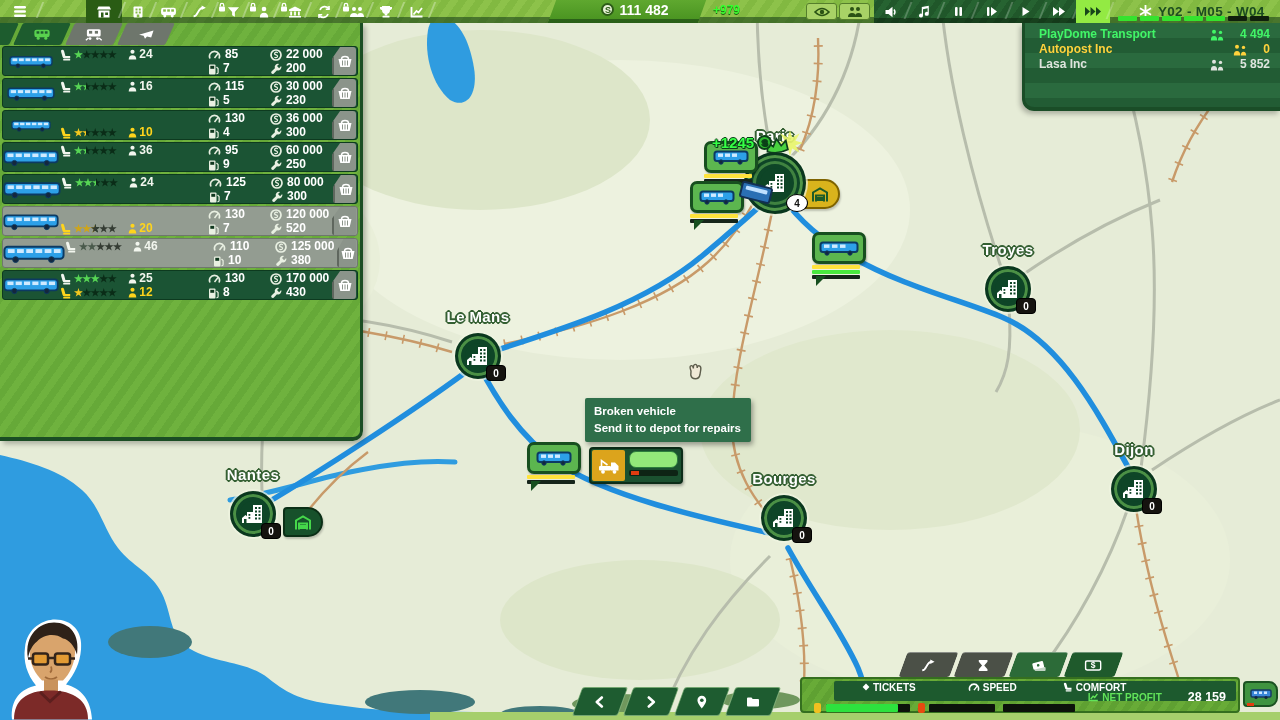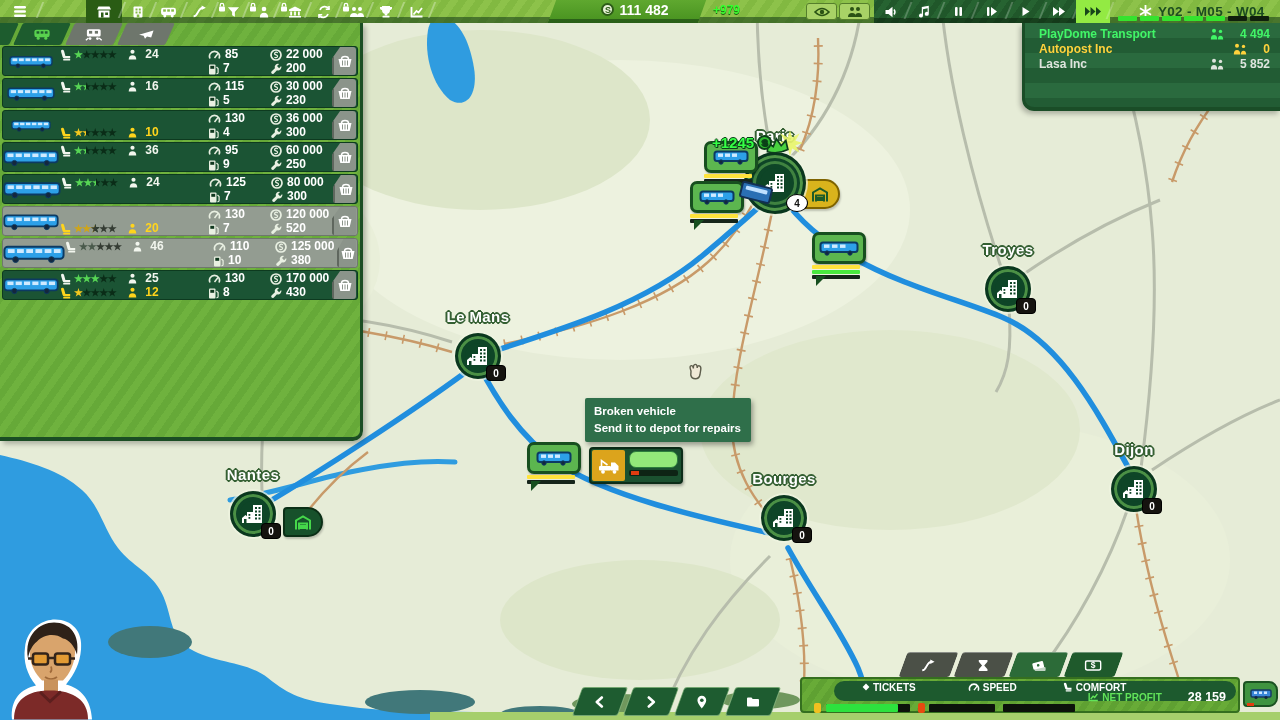--- a/index.html
+++ b/index.html
@@ -100,42 +100,42 @@
   #vlist{position:absolute;left:2px;top:23px;width:356px;display:flex;flex-direction:column;gap:2px}
   .vrow{position:relative;height:30px;background:#1b5434;border:1px solid #0d3a1f;border-radius:3px;box-sizing:border-box;
     display:flex;align-items:center;color:#fff}
   .vrow.disabled{background:#939c91;border-color:#6e776d}
   .vbus{width:72px;display:flex;align-items:center;justify-content:center}
   .vmid{flex:1;display:flex;align-items:center;height:28px}
   .vseats{width:148px;height:26px;display:flex;flex-direction:column;justify-content:space-between}
   .vline{height:12px;display:flex;align-items:center;gap:2px;font-size:12px;font-weight:bold}
   .vline.std{color:#f2f6ee}
   .vline.first{color:#ffd41c}
-  .vline .pv{margin-left:6px}
+  .vline .pv{}
   .vline .psn{margin-left:10px}
   .st{font-size:10px;line-height:10px;color:#0a2c17;letter-spacing:-.5px}
   .st.on{color:#57d655}
   .st.half{background:linear-gradient(90deg,#57d655 50%,#0a2c17 50%);-webkit-background-clip:text;background-clip:text;color:transparent}
   .st.y.on{color:#f5c81e}
   .st.y.half{background:linear-gradient(90deg,#f5c81e 50%,#0a2c17 50%);-webkit-background-clip:text;background-clip:text;color:transparent}
   .vrow.disabled .st{color:#343c33}
   .vrow.disabled .st.on{color:#4a5a4c}
   .vrow.disabled .st.y.on{color:#cfa51a}
   .vcol{width:62px;height:26px;display:flex;flex-direction:column;justify-content:space-between}
   .vcol.wide{flex:1}
   .vcell{height:12px;display:flex;align-items:center;gap:4px;font-size:12px;font-weight:bold;color:#fff}
   .vbuy{width:28px;height:28px;margin-right:1px;background:#8b948a;border-left:2px solid #5f675e;border-radius:2px 3px 3px 2px;
     clip-path:polygon(34% 0,100% 0,100% 100%,0 100%,0 42%);display:flex;align-items:center;justify-content:center;color:#fff}
 
   
   #leaderboard{position:absolute;right:0;top:23px;width:258px;height:88px;z-index:15;
     background:repeating-linear-gradient(#2a6a3e 0 15px,#225c34 15px 30px);
     border-left:3px solid #1a4d27;border-bottom:4px solid #1a4d27;border-radius:0 0 0 12px;box-shadow:-2px 3px 5px rgba(0,0,0,.25);padding-top:3px;box-sizing:border-box}
   .lb-row{height:15px;display:flex;align-items:center;justify-content:space-between;padding:0 10px 0 14px;font-size:12px;font-weight:bold}
-  .lb-val{display:flex;align-items:center;gap:16px}
+  .lb-val{display:flex;align-items:flex-end;gap:16px}
 
   
   #bottom-strip{position:absolute;left:430px;bottom:0;right:0;height:8px;background:#a6cf6c;z-index:14}
   #objective{position:absolute;left:55px;top:681px;width:318px;height:38px;background:rgba(14,62,92,.8);
     border-radius:0 12px 4px 0;display:flex;align-items:center;padding-left:45px;box-sizing:border-box;z-index:16;
     color:#fff;font-weight:bold;font-size:15.5px}
   #avatar{position:absolute;left:0px;top:614px;z-index:17}
   #navbtns{position:absolute;left:577px;top:687px;display:flex;gap:5px;z-index:16}
   .nbtn{width:44px;height:27px;background:#1e5c30;border:1px solid rgba(190,230,170,.55);border-radius:3px;transform:skewX(-20deg);
     display:flex;align-items:center;justify-content:center;color:#fff}
@@ -143,21 +143,21 @@
 
   #stats-tabs{position:absolute;left:903px;top:652px;display:flex;gap:4px;z-index:16}
   .stab{width:51px;height:24px;border-radius:3px;transform:skewX(-20deg);display:flex;align-items:center;justify-content:center;color:#fff;
     border-top:1px solid rgba(255,255,255,.35)}
   .stab>span{transform:skewX(20deg);display:flex}
   .stab.gray{background:#4b5047}.stab.green{background:#2c6b38}.stab.green2{background:#1f5a2c}
 
   #stats-panel{position:absolute;left:800px;top:677px;width:440px;height:36px;z-index:16;
     background:repeating-linear-gradient(-55deg,#68ab37 0 6px,#5fa132 6px 12px);
     border:2px solid #356f1f;border-radius:4px;box-sizing:border-box}
-  .stats-dark{position:absolute;left:32px;top:2px;width:402px;height:20px;background:#1d5a2e;border-radius:10px;
+  .stats-dark{position:absolute;left:32px;top:2px;width:402px;height:20px;background:#1d5a2e;border-radius:2px;
     display:flex;flex-direction:column;justify-content:space-between;padding:1px 0;box-sizing:border-box}
   .stats-r1{height:10px;display:flex;align-items:center;gap:0;color:#fff;font-size:10px;font-weight:bold}
   .stats-r1 .lab{display:flex;align-items:center;gap:3px}
   .stats-r2{height:10px;display:flex;align-items:center;justify-content:flex-end;gap:26px;padding-right:10px;font-size:10px;font-weight:bold}
   .npl{color:#62e45a;display:flex;align-items:center;gap:3px}
   .npv{color:#fff;font-size:12.5px}
   .sliders{position:absolute;left:0;top:24px;width:440px;height:10px}
   .knob{position:absolute;width:7px;height:10px;border-radius:2px;top:0}
   .sbar{position:absolute;height:8px;top:1px;background:#0c120b;border-radius:1px}
   .sfill{position:absolute;left:0;top:0;height:8px;background:#2de23e;border-radius:1px}

